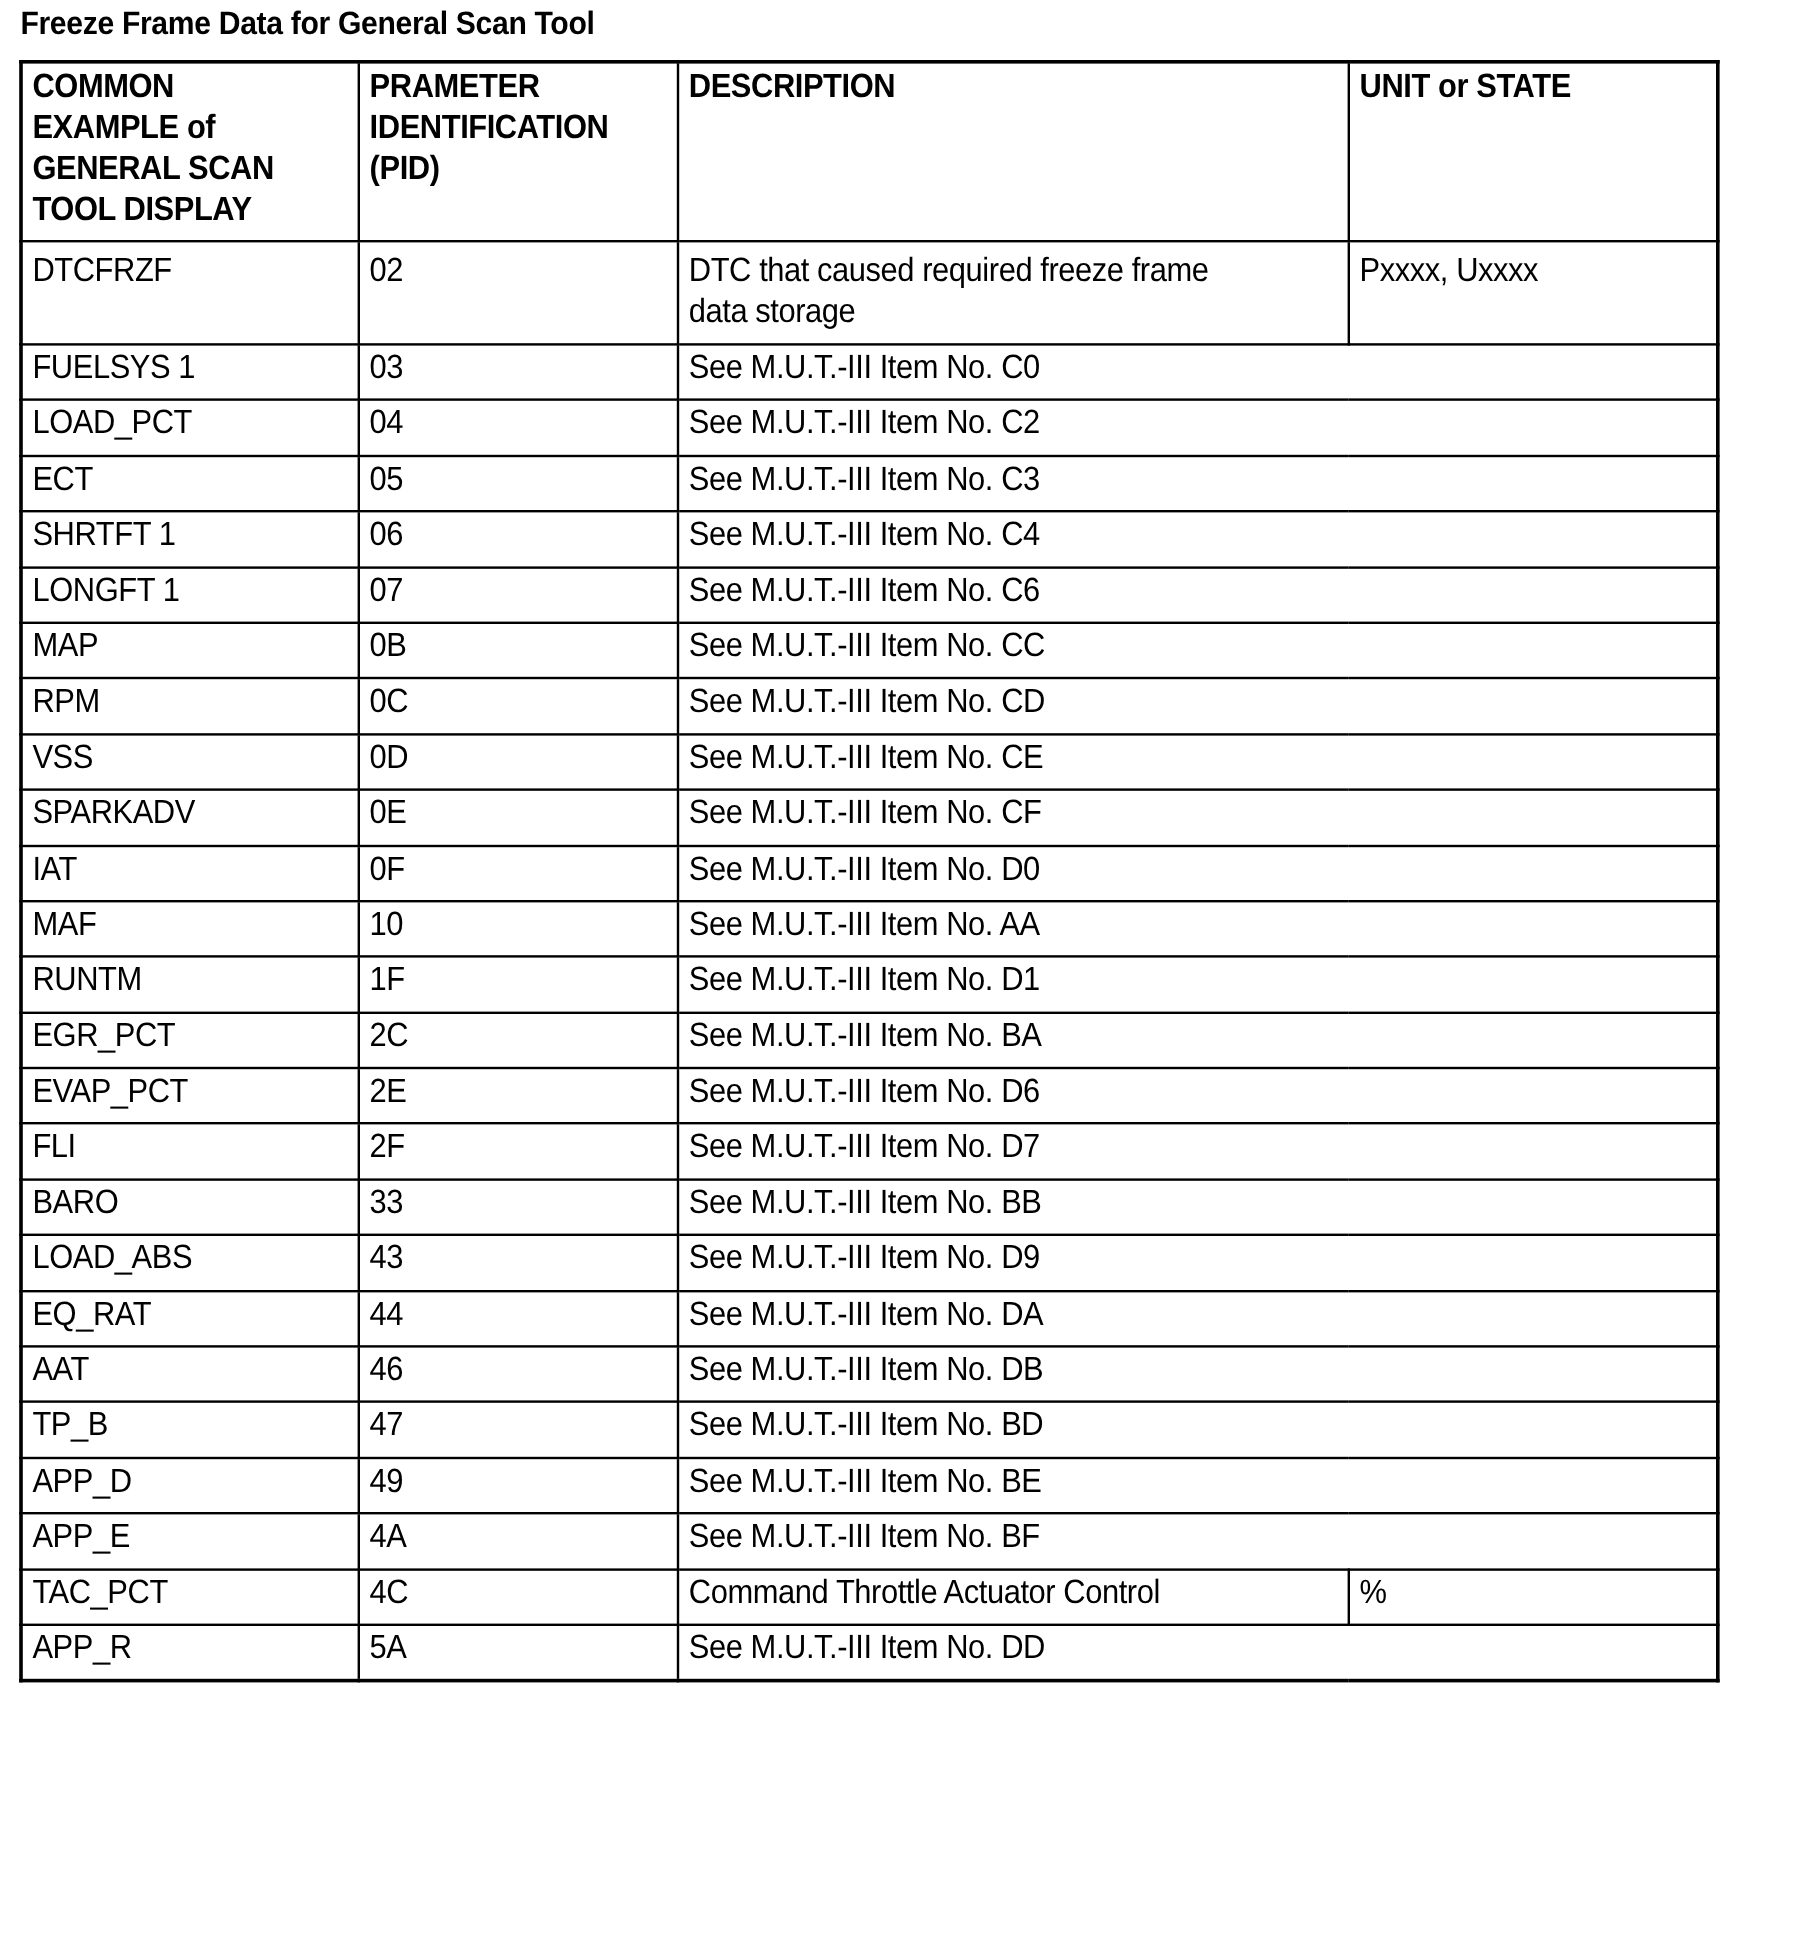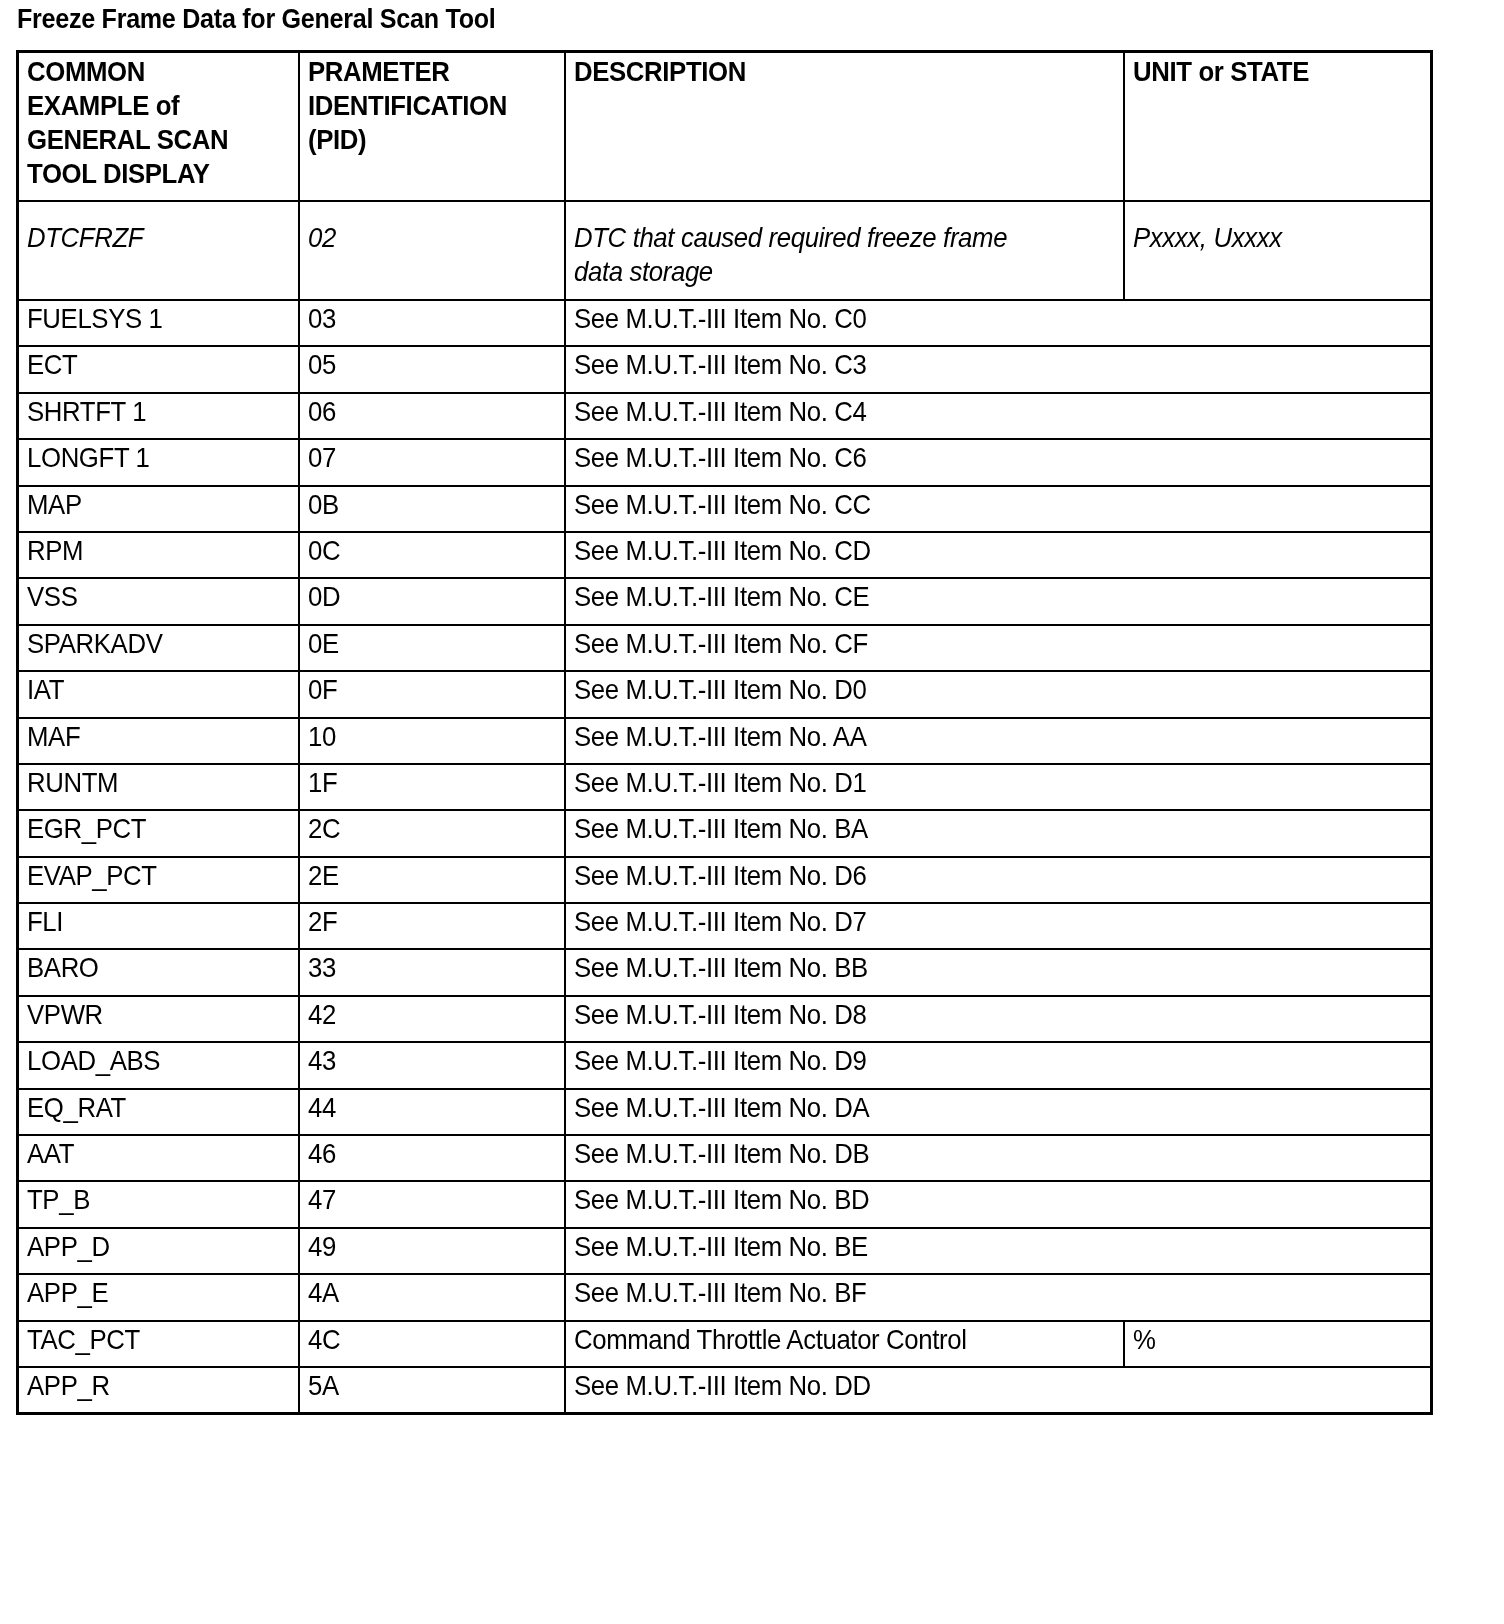--- a/index.html
+++ b/index.html
@@ -19,21 +19,21 @@
       border: 3px solid #000; table-layout: fixed;
     }
     table.ff td, table.ff th {
       border: 2px solid #000; padding: 0 8px; vertical-align: top;
       font-size: 28px; line-height: 34px; text-align: left;
       letter-spacing: -0.4px;
     }
     table.ff th { font-weight: bold; padding-top: 2px; height: 145px; }
     .txt { display: inline-block; transform: scaleX(0.92); transform-origin: left top; white-space: pre-line; }
     tr.r td { height: 43.4px; padding-top: 1px; }
-    tr.r1 td { height: 78px; padding-top: 19px; font-style: italic; }
+    tr.r1 td { height: 78px; padding-top: 6px; }
     col.c1 { width: 281px; } col.c2 { width: 266px; } col.c3 { width: 559px; } col.c4 { width: 308px; }
   </style>
 </head>
 <body>
 
 <div class="title">Freeze Frame Data for General Scan Tool</div>
 
 <table class="ff">
   <colgroup>
       <col class="c1">
@@ -59,20 +59,25 @@
         <td><span class="txt">DTCFRZF</span></td>
         <td><span class="txt">02</span></td>
         <td><span class="txt">DTC that caused required freeze frame
 data storage</span></td>
         <td><span class="txt">Pxxxx, Uxxxx</span></td>
       </tr>
       <tr class="r">
         <td><span class="txt">FUELSYS 1</span></td>
         <td><span class="txt">03</span></td>
         <td colspan="2"><span class="txt">See M.U.T.-III Item No. C0</span></td>
+      </tr>
+      <tr class="r">
+        <td><span class="txt">LOAD_PCT</span></td>
+        <td><span class="txt">04</span></td>
+        <td colspan="2"><span class="txt">See M.U.T.-III Item No. C2</span></td>
       </tr>
       <tr class="r">
         <td><span class="txt">ECT</span></td>
         <td><span class="txt">05</span></td>
         <td colspan="2"><span class="txt">See M.U.T.-III Item No. C3</span></td>
       </tr>
       <tr class="r">
         <td><span class="txt">SHRTFT 1</span></td>
         <td><span class="txt">06</span></td>
         <td colspan="2"><span class="txt">See M.U.T.-III Item No. C4</span></td>
@@ -131,25 +136,20 @@
         <td><span class="txt">FLI</span></td>
         <td><span class="txt">2F</span></td>
         <td colspan="2"><span class="txt">See M.U.T.-III Item No. D7</span></td>
       </tr>
       <tr class="r">
         <td><span class="txt">BARO</span></td>
         <td><span class="txt">33</span></td>
         <td colspan="2"><span class="txt">See M.U.T.-III Item No. BB</span></td>
       </tr>
       <tr class="r">
-        <td><span class="txt">VPWR</span></td>
-        <td><span class="txt">42</span></td>
-        <td colspan="2"><span class="txt">See M.U.T.-III Item No. D8</span></td>
-      </tr>
-      <tr class="r">
         <td><span class="txt">LOAD_ABS</span></td>
         <td><span class="txt">43</span></td>
         <td colspan="2"><span class="txt">See M.U.T.-III Item No. D9</span></td>
       </tr>
       <tr class="r">
         <td><span class="txt">EQ_RAT</span></td>
         <td><span class="txt">44</span></td>
         <td colspan="2"><span class="txt">See M.U.T.-III Item No. DA</span></td>
       </tr>
       <tr class="r">

